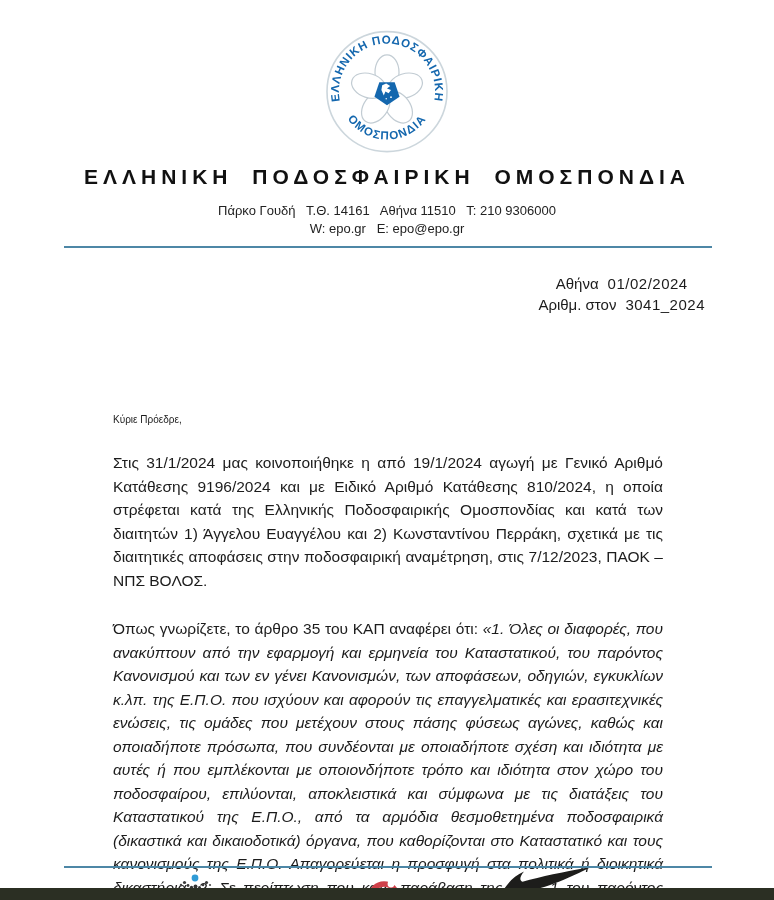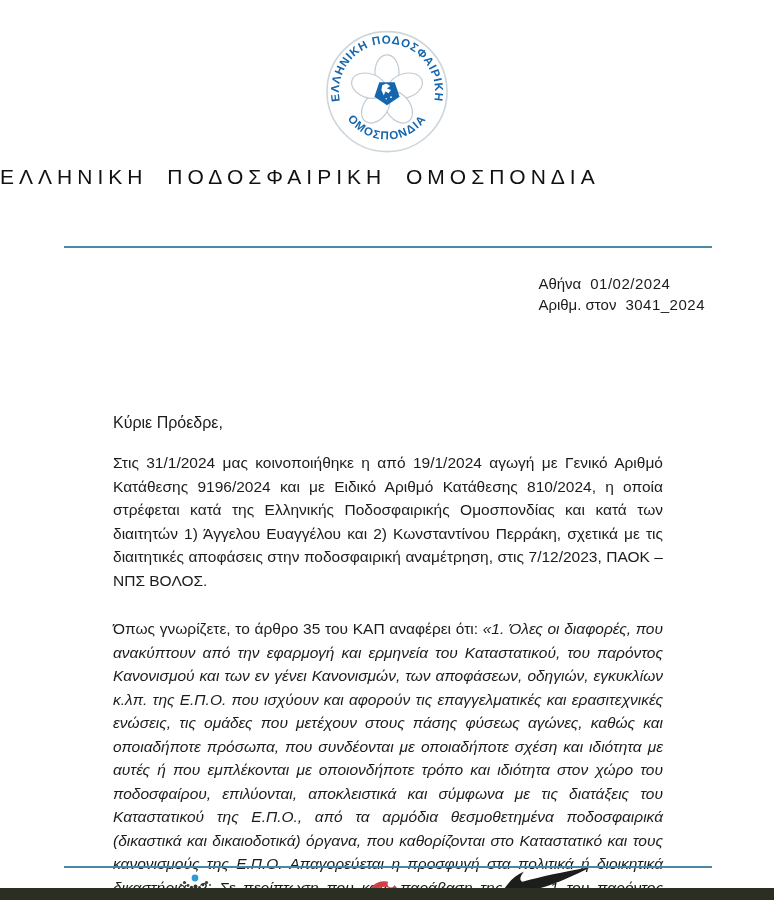--- a/index.html
+++ b/index.html
@@ -20,22 +20,23 @@
     left: 50%;
     transform: translateX(-50%);
     width: 128px;
     height: 128px;
   }
   .org-title {
     position: absolute;
     top: 165px;
     left: 0;
     width: 100%;
+    text-align: center;
     font-size: 21px;
-    font-weight: 400;
+    font-weight: 700;
     color: #111111;
     letter-spacing: 5px;
     word-spacing: 9px;
     white-space: nowrap;
   }
   .addr {
     position: absolute;
     left: 0;
     width: 100%;
     text-align: center;
@@ -51,42 +52,42 @@
     width: 648px;
     height: 2px;
   }
   .rule-top { top: 246px; }
   .rule-bottom { top: 866px; }
   
   .meta {
     position: absolute;
     top: 273px;
     right: 69px;
-    text-align: left;
+    text-align: center;
     font-size: 15px;
     color: #1c1c1c;
     line-height: 21px;
   }
   .meta .val { display: inline-block; margin-left: 9px; letter-spacing: 0.5px; }
   
   .recipient {
     position: absolute;
     top: 326px;
     left: 113px;
     font-size: 15.5px;
     font-weight: 700;
     color: #151515;
     line-height: 27px;
   }
   
   .salutation {
     position: absolute;
     top: 414px;
     left: 113px;
-    font-size: 16px;
+    font-size: 10px;
     color: #1c1c1c;
   }
   .body-text {
     position: absolute;
     top: 451px;
     left: 113px;
     width: 550px;
     font-size: 15.5px;
     line-height: 23.5px;
     color: #1c1c1c;
@@ -141,20 +142,22 @@
 
         <polygon points="80,99 64.3,88.3 70.4,70.2 89.6,70.2 95.7,88.3" fill="#1467ae"></polygon>
         <path d="M74,74 L79,72 L84,75 L80,78 L85,80 L82,84 L78,82 L76,87 L73,80 Z" fill="#ffffff"></path>
         <circle cx="85" cy="89" r="1.1" fill="#ffffff"></circle>
         <circle cx="79" cy="91" r="0.9" fill="#ffffff"></circle>
       </g>
     </svg>
   </div>
 
   <div class="org-title">ΕΛΛΗΝΙΚΗ ΠΟΔΟΣΦΑΙΡΙΚΗ ΟΜΟΣΠΟΝΔΙΑ</div>
+  <div class="addr addr1">Πάρκο Γουδή   Τ.Θ. 14161   Αθήνα 11510   Τ: 210 9306000</div>
+  <div class="addr addr2">W: epo.gr   E: epo@epo.gr</div>
   <div class="rule rule-top" style="background: rgb(77, 135, 166);"></div>
 
   <div class="meta">
     <div>
       <span>Αθήνα</span><span class="val">01/02/2024</span>
     </div>
     <div>
       <span>Αριθμ. στον</span><span class="val">3041_2024</span>
     </div>
   </div>

